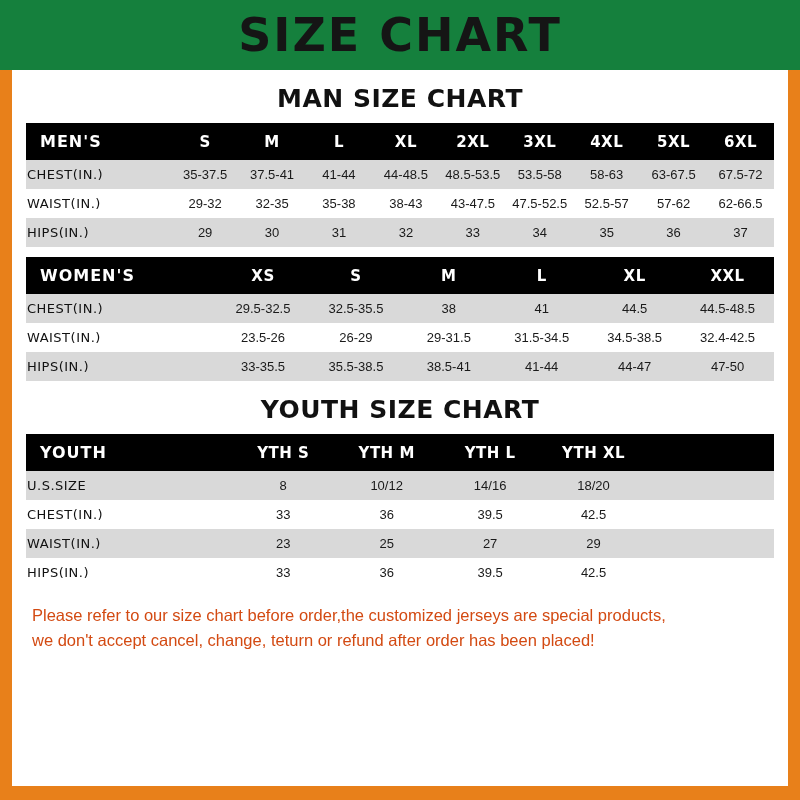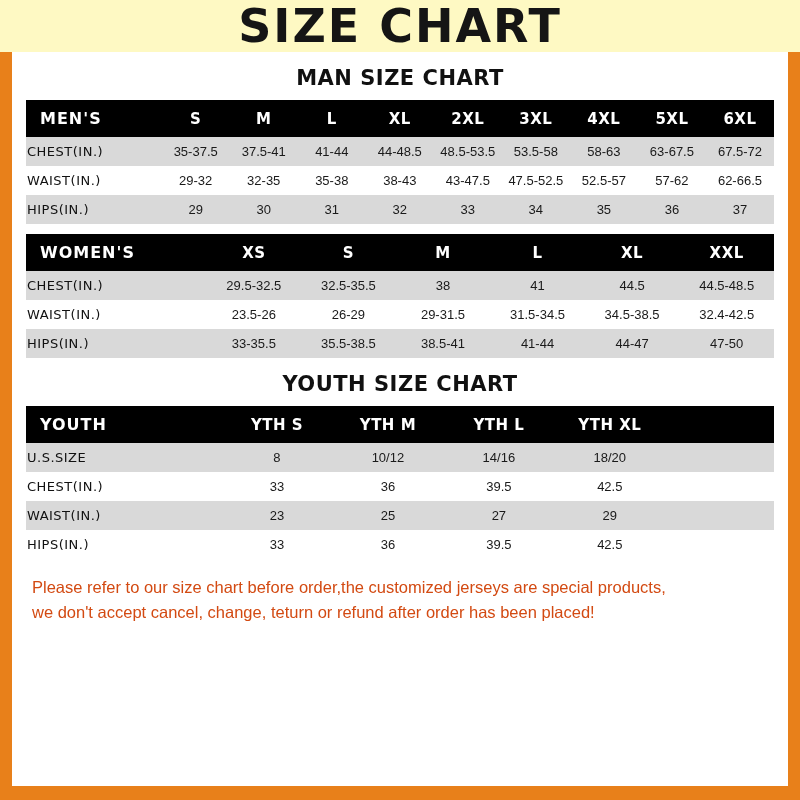--- a/index.html
+++ b/index.html
@@ -16,22 +16,22 @@
   .page {
     width: 800px;
     height: 800px;
     position: relative;
     background: #ffffff;
     box-sizing: border-box;
     border-left: 12px solid #e8801a;
     border-right: 12px solid #e8801a;
   }
   .banner {
-    height: 52px;
-    background: #fef9c3;
+    height: 70px;
+    background: #15803d;
     display: flex;
     align-items: center;
     justify-content: center;
     margin: 0 -12px;
   }
   .banner-title {
     font-family: "DejaVu Sans", sans-serif;
     font-weight: bold;
     font-size: 46px;
     letter-spacing: 2px;
@@ -41,37 +41,37 @@
   .content {
     padding: 0 14px;
   }
   .section {
     margin-top: 10px;
   }
   .section-title {
     text-align: center;
     font-family: "DejaVu Sans", sans-serif;
     font-weight: bold;
-    font-size: 21px;
+    font-size: 25px;
     color: #111111;
     letter-spacing: 0.5px;
     margin: 14px 0 10px 0;
   }
   table.size-table {
     width: 100%;
     border-collapse: collapse;
     table-layout: fixed;
   }
   table.size-table th {
     background: #000000;
     color: #ffffff;
     font-family: "DejaVu Sans", sans-serif;
     font-weight: bold;
     font-size: 15px;
-    padding: 9px 2px;
+    padding: 9px 12px;
     text-align: center;
     letter-spacing: 0.5px;
   }
   table.size-table th.rowhead {
     text-align: left;
     padding-left: 14px;
     font-size: 16px;
     letter-spacing: 1px;
   }
   table.size-table td {

